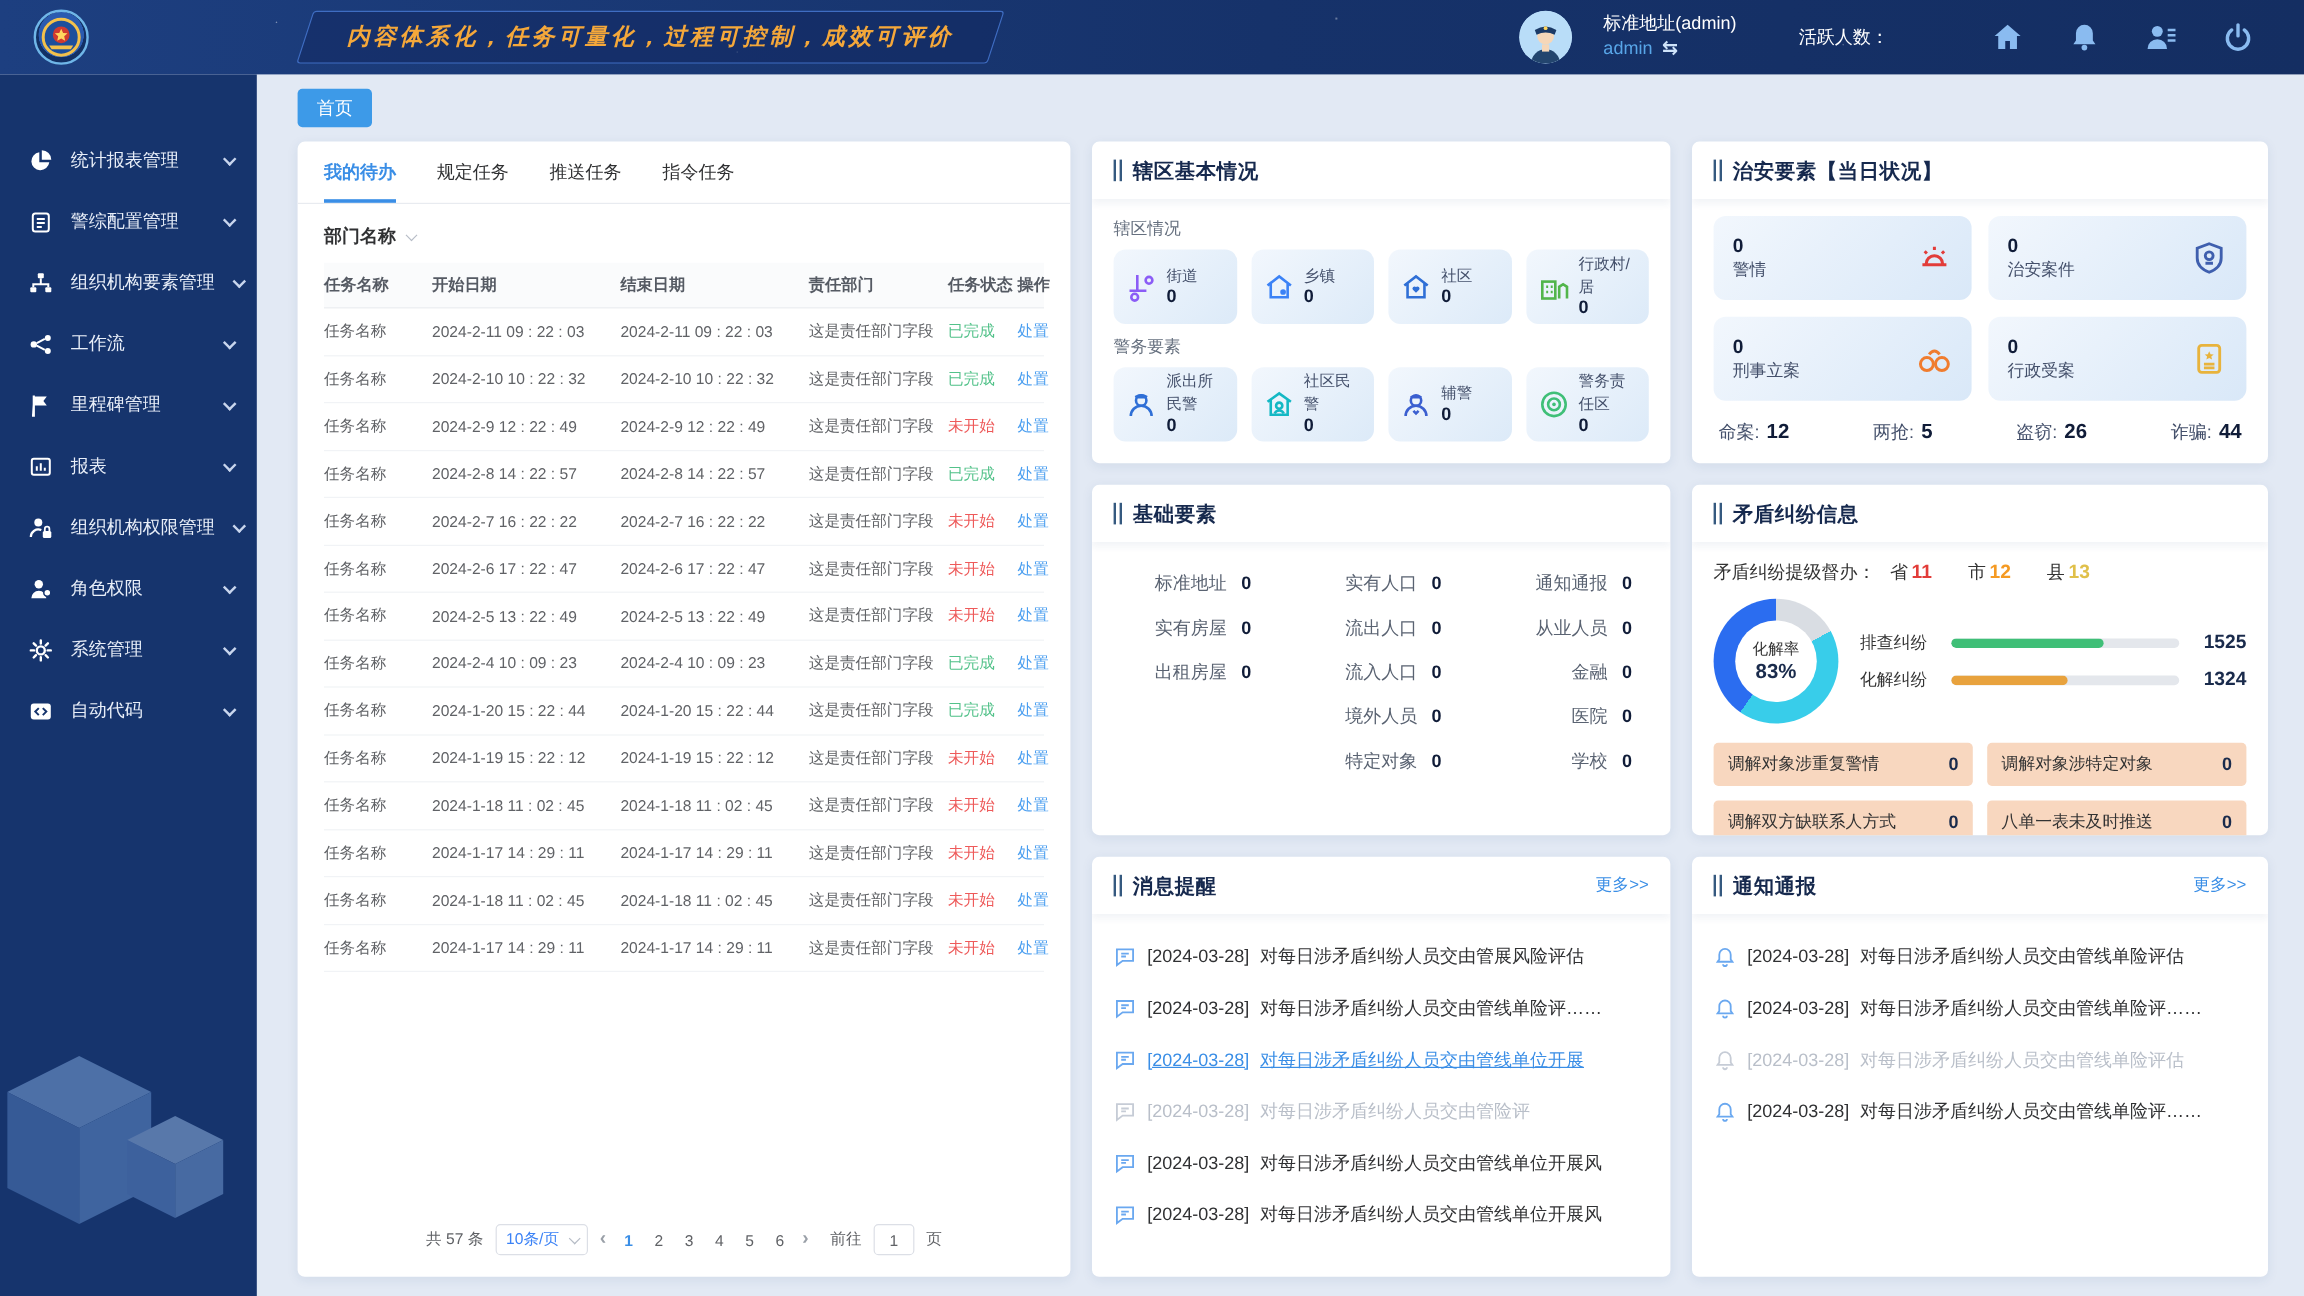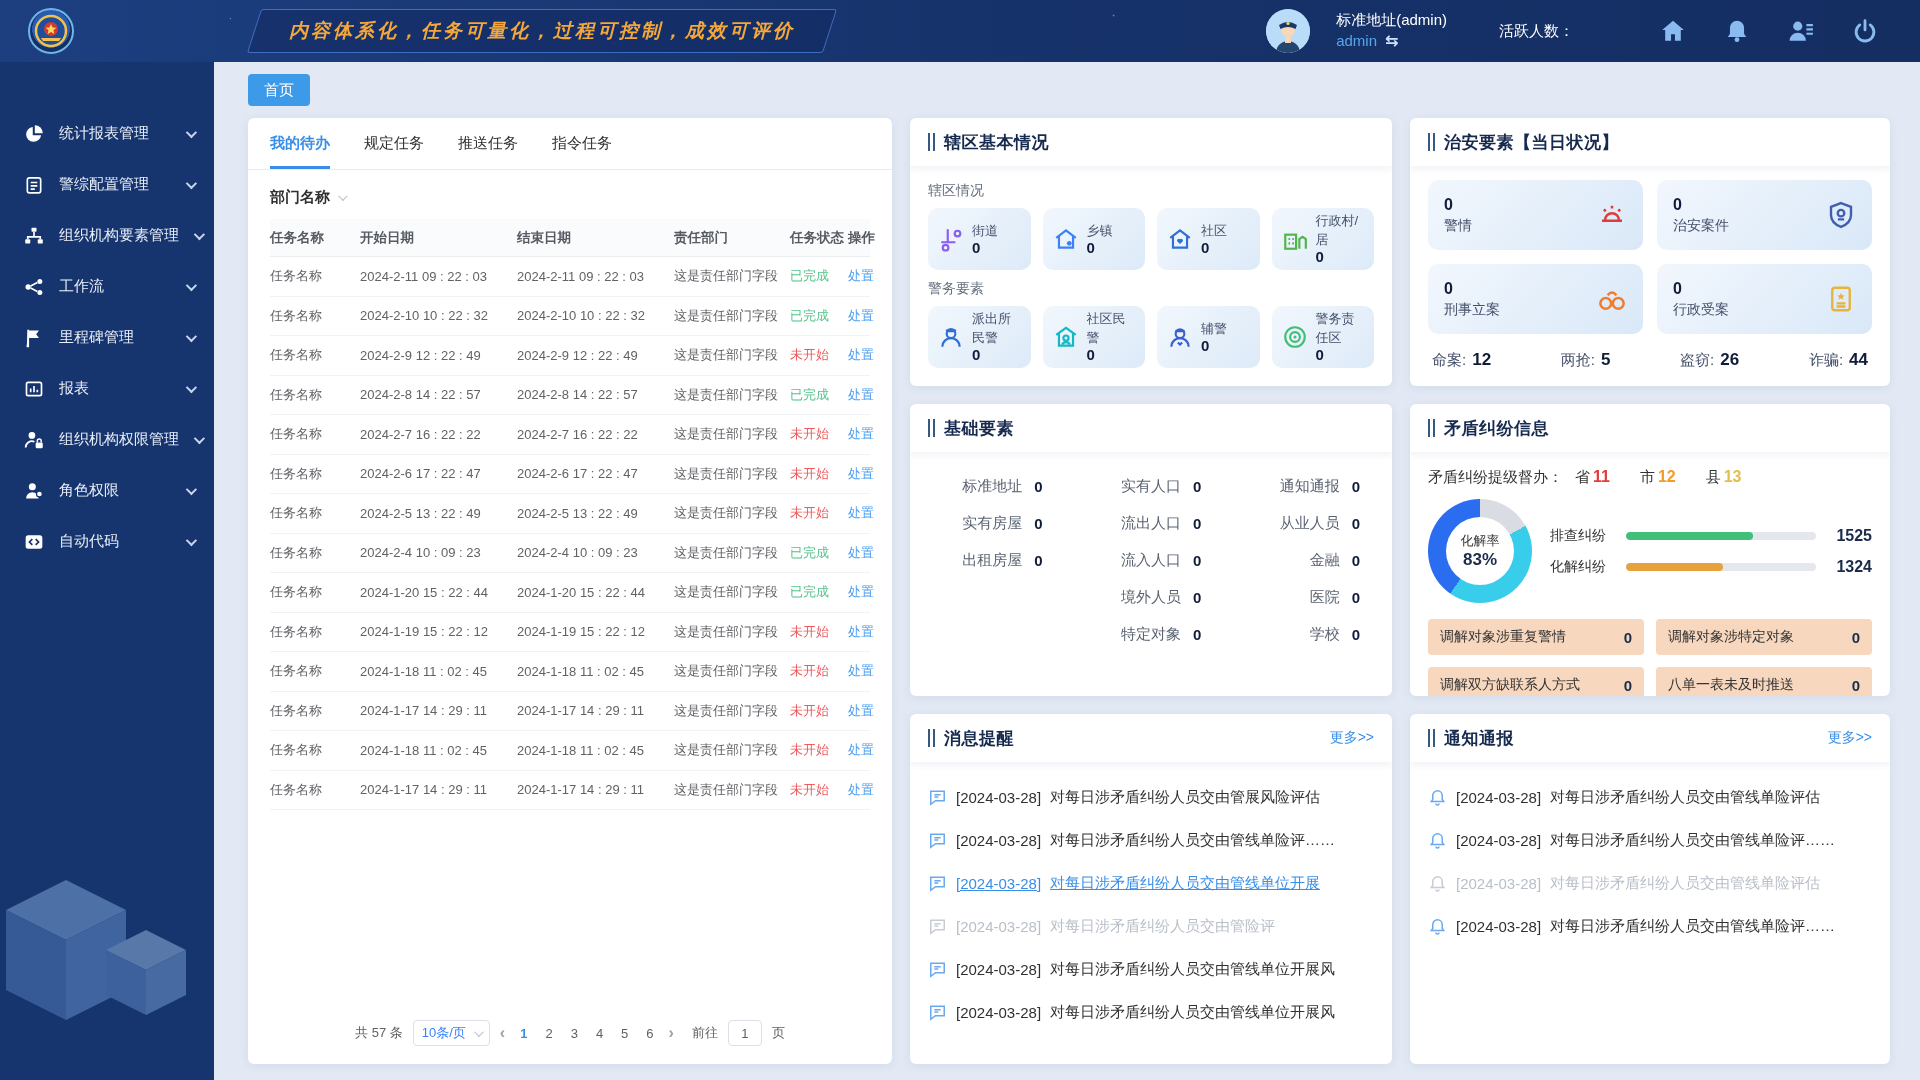--- a/index.html
+++ b/index.html
@@ -273,20 +273,30 @@
           <circle cx="10" cy="7" r="4.2"></circle>
           <path d="M2.5 21a7.5 7.5 0 0 1 15 0z"></path>
           <circle cx="18.5" cy="15.5" r="3.5" fill="currentColor" stroke="#16346d" stroke-width="1.5"></circle>
         </svg>
       </span>
     <span class="sb-label">角色权限</span>
     <span class="sb-caret"></span>
   </div>
   <div class="sb-item">
     <span class="sb-ic">
+        <svg viewBox="0 0 24 24" fill="none" stroke="currentColor" stroke-width="2.4" stroke-linecap="round">
+          <circle cx="12" cy="12" r="4"></circle>
+          <path d="M12 2v3.2M12 18.8V22M2 12h3.2M18.8 12H22M4.9 4.9l2.3 2.3M16.8 16.8l2.3 2.3M19.1 4.9l-2.3 2.3M7.2 16.8l-2.3 2.3"></path>
+        </svg>
+      </span>
+    <span class="sb-label">系统管理</span>
+    <span class="sb-caret"></span>
+  </div>
+  <div class="sb-item">
+    <span class="sb-ic">
         <svg viewBox="0 0 24 24">
           <rect x="2" y="4" width="20" height="16" rx="3" fill="currentColor"></rect>
           <path d="M10 8.5L6.5 12 10 15.5M14 8.5l3.5 3.5L14 15.5" stroke="#16346d" stroke-width="2" fill="none"></path>
         </svg>
       </span>
     <span class="sb-label">自动代码</span>
     <span class="sb-caret"></span>
   </div>
 
   <div class="sb-deco">

